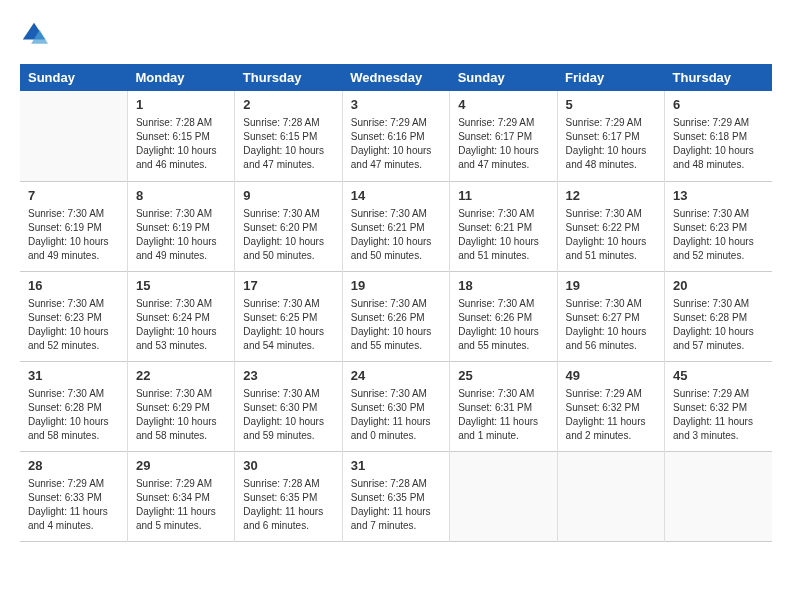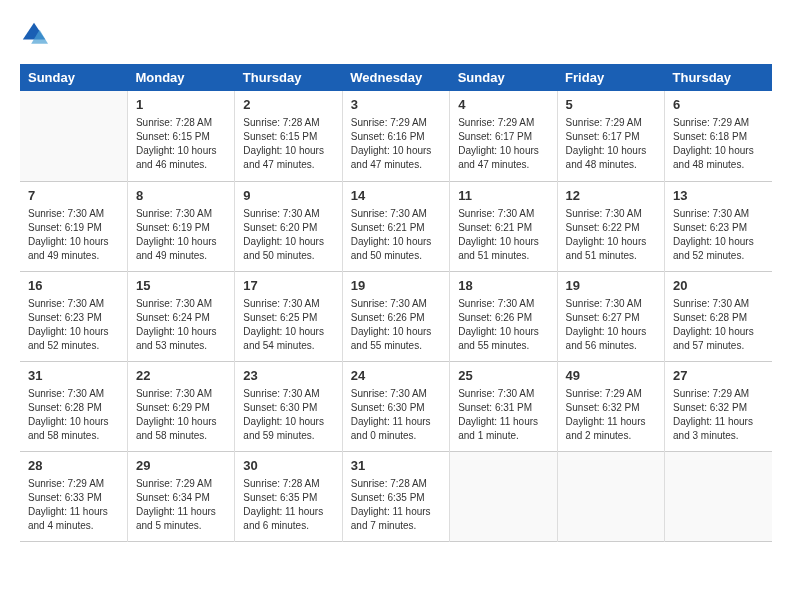--- a/index.html
+++ b/index.html
@@ -303,21 +303,21 @@
 and 1 minute.</div>
         </td>
         <td>
           <div class="day-number">49</div>
           <div class="day-info" style="white-space: pre-line;">Sunrise: 7:29 AM
 Sunset: 6:32 PM
 Daylight: 11 hours
 and 2 minutes.</div>
         </td>
         <td>
-          <div class="day-number">27</div>
+          <div class="day-number">45</div>
           <div class="day-info" style="white-space: pre-line;">Sunrise: 7:29 AM
 Sunset: 6:32 PM
 Daylight: 11 hours
 and 3 minutes.</div>
         </td>
       </tr>
       <tr>
         <td>
           <div class="day-number">28</div>
           <div class="day-info" style="white-space: pre-line;">Sunrise: 7:29 AM

